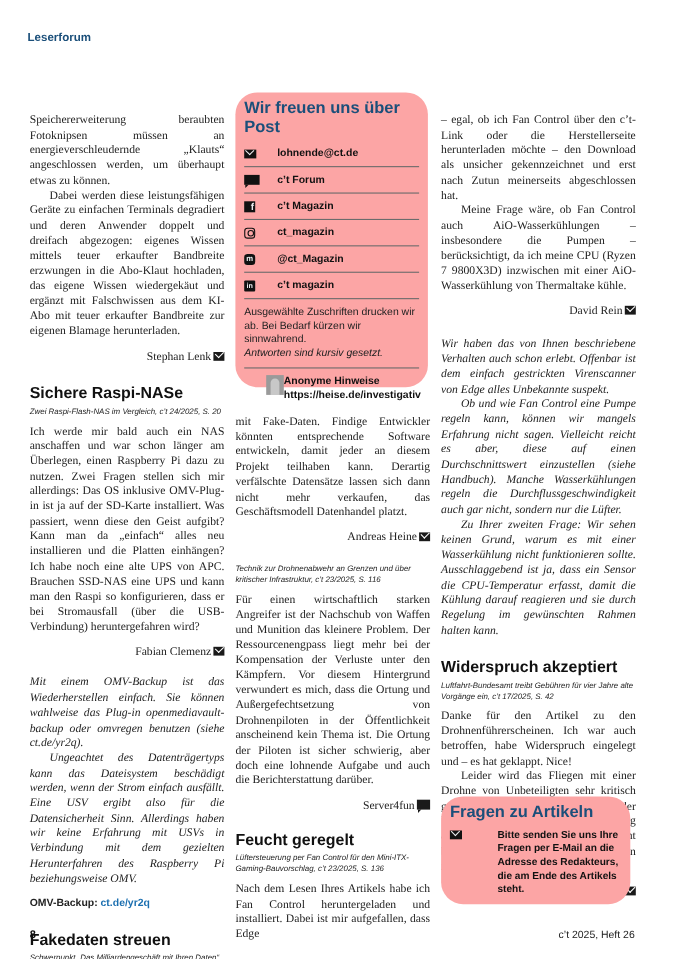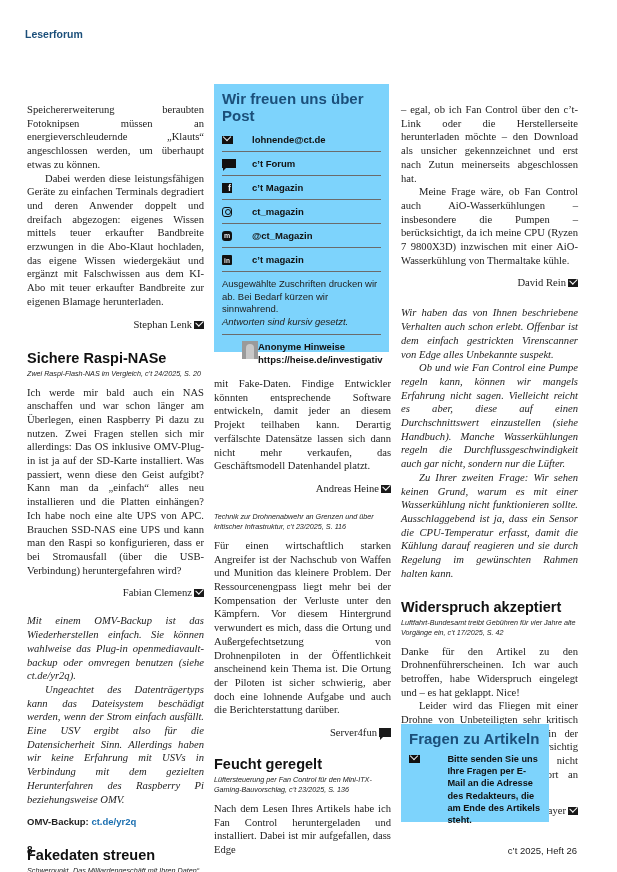--- a/index.html
+++ b/index.html
@@ -22,21 +22,21 @@
   .mail-icon::after { content: ""; position: absolute; left: 1px; top: 0px; width: 6px; height: 4px; border-left: 1.5px solid #fff; border-bottom: 1.5px solid #fff; transform: rotate(-45deg); transform-origin: center; top: -1px; left: 1.5px; }
   .comment-icon { display: inline-block; width: 12px; height: 9px; background: #1a1a1a; vertical-align: -1px; margin-left: 2px; position: relative; }
   .comment-icon::after { content: ""; position: absolute; left: 1px; bottom: -3px; border-left: 3px solid #1a1a1a; border-bottom: 3px solid transparent; }
 
   .article-title { font-family: "Liberation Sans", sans-serif; font-weight: bold; font-size: 14.5px; color: #111; margin-bottom: 3px; }
   .article-ref { font-family: "Liberation Sans", sans-serif; font-style: italic; font-size: 7.2px; line-height: 10px; color: #222; margin-bottom: 7px; }
 
   .link-line { font-family: "Liberation Sans", sans-serif; font-weight: bold; font-size: 9.5px; margin-top: 10px; }
   .link-line .link { color: #1b6fb0; }
 
-  .box { position: absolute; background: #7dd3fc; }
+  .box { position: absolute; background: #fca5a5; border-radius: 20px; }
   .box-title { font-family: "Liberation Sans", sans-serif; font-weight: bold; color: #1b4f7a; font-size: 15px; }
   .contact-row { display: flex; align-items: center; height: 24px; border-bottom: 1px solid #6b6b6b; }
   .contact-row .ic { width: 30px; display: flex; align-items: center; }
   .contact-row .lbl { font-family: "Liberation Sans", sans-serif; font-weight: bold; font-size: 9.5px; color: #111; }
   .ic-mail { width: 11px; height: 8px; background: #111; position: relative; }
   .ic-mail::after { content: ""; position: absolute; left: 2px; top: -2px; width: 5px; height: 5px; border-right: 1.5px solid #e9ebee; border-bottom: 1.5px solid #e9ebee; transform: rotate(45deg); }
   .ic-forum { width: 14px; height: 9px; background: #111; position: relative; }
   .ic-forum::after { content: ""; position: absolute; left: 1px; bottom: -3px; border-left: 3px solid #111; border-bottom: 3px solid transparent; }
   .ic-fb { width: 10px; height: 10px; background: #111; color: #e9ebee; font-family: "Liberation Sans", sans-serif; font-weight: bold; font-size: 9px; line-height: 11px; text-align: right; padding-right: 1px; }
   .ic-insta { width: 10px; height: 10px; border: 1.5px solid #111; border-radius: 3px; position: relative; }
@@ -193,21 +193,21 @@
   <div class="article-ref">Luftfahrt-Bundesamt treibt Gebühren für vier Jahre alte Vorgänge ein, c’t 17/2025, S. 42</div>
   <div class="body-text">
     <p>Danke für den Artikel zu den Drohnenführerscheinen. Ich war auch betroffen, habe Widerspruch eingelegt und – es hat geklappt. Nice!</p>
     <p>Leider wird das Fliegen mit einer Drohne von Unbeteiligten sehr kritisch gesehen und seit dem Krieg in der Ukraine erst recht. Vorsichtig ausgedrückt: Der Krieg hat es nicht besser gemacht. Es wird sofort an russische Spionage gedacht.</p>
   </div>
   <div class="author">
     <span>Stefan Bayer</span><span class="mail-icon"></span>
   </div>
 </div>
 
-<div class="box" style="left:401px; top:724px; width:148px; height:98px; padding:6px 8px;">
+<div class="box" style="left:401px; top:724px; width:172px; height:98px; padding:6px 8px;">
   <div class="box-title" style="margin-bottom:6px;">Fragen zu Artikeln</div>
   <div style="display:flex;gap:15px;">
     <span style="width:30px; padding-top:2px;">
         <span class="ic-mail" style="display:block"></span>
       </span>
     <div class="fragen-text" style="width:120px;">Bitte senden Sie uns Ihre Fragen per E-Mail an die Adresse des Redakteurs, die am Ende des Artikels steht.</div>
   </div>
 </div>
 
 <div class="footer-page">8</div>

